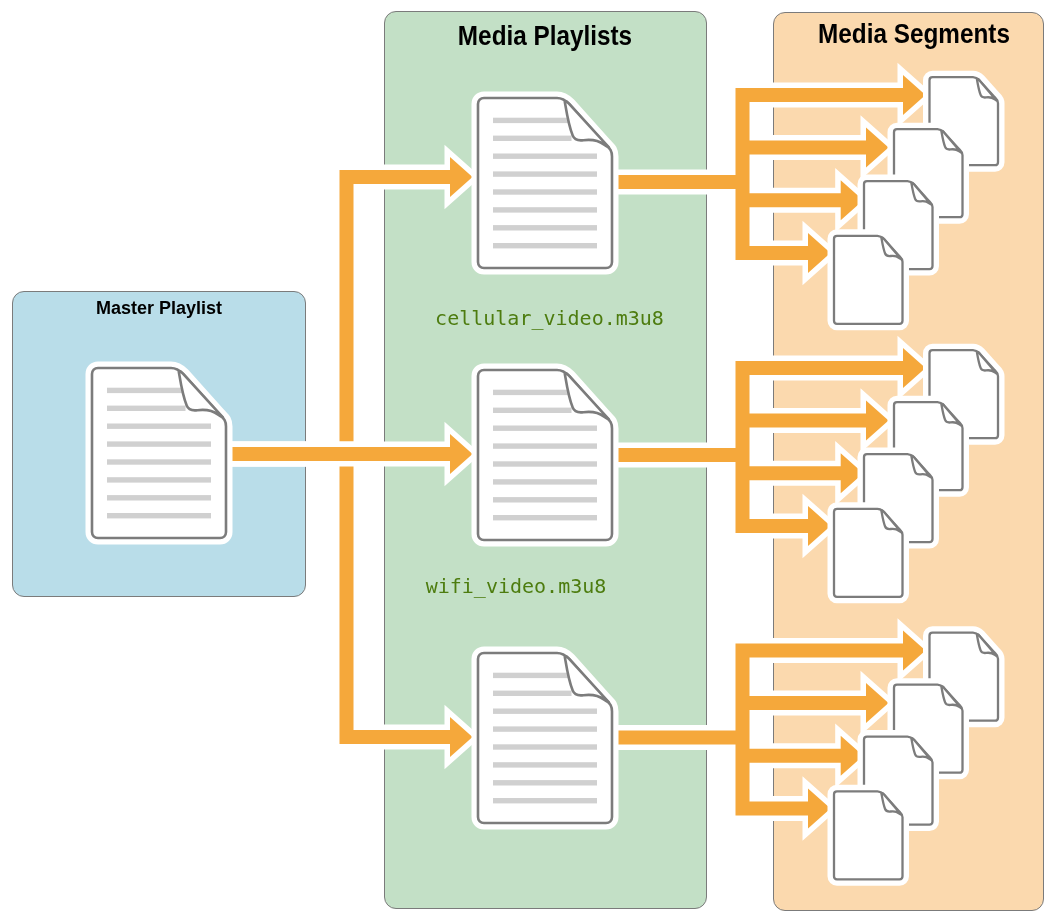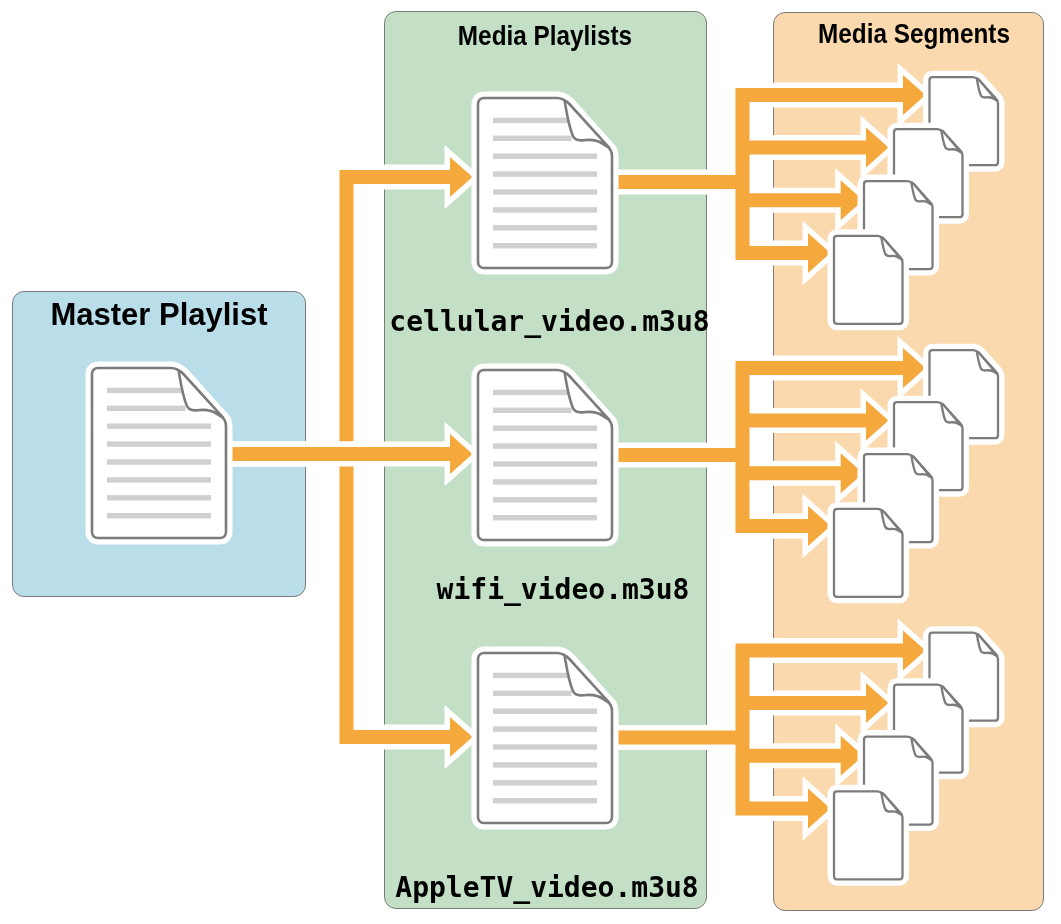--- a/index.html
+++ b/index.html
@@ -21,36 +21,35 @@
   #panel-playlists{ left: 384px; top: 11px;  width: 323px; height: 898px; background: #c3e0c6; }
   #panel-segments { left: 773px; top: 12px;  width: 271px; height: 899px; background: #fbd9ae; }
   .panel-title {
     position: absolute;
     transform: translateX(-50%);
     font-weight: bold;
     color: #000;
     line-height: 1;
     white-space: nowrap;
   }
-  #title-master    { left: 159px; top: 299.4px; font-size: 31px; }
+  #title-master    { left: 159px; top: 299.4px; font-size: 18px; }
   #title-playlists { left: 545px; top: 22.4px; font-size: 28px; transform: translateX(-50%) scaleX(0.868); }
   #title-segments  { left: 914px; top: 20.2px; font-size: 28px; transform: translateX(-50%) scaleX(0.868); }
   .file-label {
     position: absolute;
     transform: translateX(-50%);
     font-family: "DejaVu Sans Mono", monospace;
-    font-size: 28px;
+    font-size: 20px;
     line-height: 1;
-    color: #000000;
+    color: #4d7c0f;
     white-space: nowrap;
-    font-weight: bold;
   }
   #label-master   { left: 159px; top: 555.5px; }
   #label-cellular { left: 549.5px; top: 307.5px; }
-  #label-wifi     { left: 563px; top: 575.5px; }
+  #label-wifi     { left: 516px; top: 575.5px; }
   #label-appletv  { left: 547px; top: 873.5px; }
   #gfx { position: absolute; left: 0; top: 0; }
   .arrow-halo { fill: #ffffff; stroke: #ffffff; stroke-width: 11; stroke-linejoin: miter; stroke-miterlimit: 6; }
   .arrow-ink  { fill: #f5a83b; }
 </style>
 </head>
 <body>
 
 <div id="stage">
 
@@ -184,15 +183,14 @@
         </g>
       </g>
   </svg>
 
   <div class="panel-title" id="title-master">Master Playlist</div>
   <div class="panel-title" id="title-playlists">Media Playlists</div>
   <div class="panel-title" id="title-segments">Media Segments</div>
 
   <div class="file-label" id="label-cellular">cellular_video.m3u8</div>
   <div class="file-label" id="label-wifi">wifi_video.m3u8</div>
-  <div class="file-label" id="label-appletv">AppleTV_video.m3u8</div>
 
 </div>
 
 </body></html>

